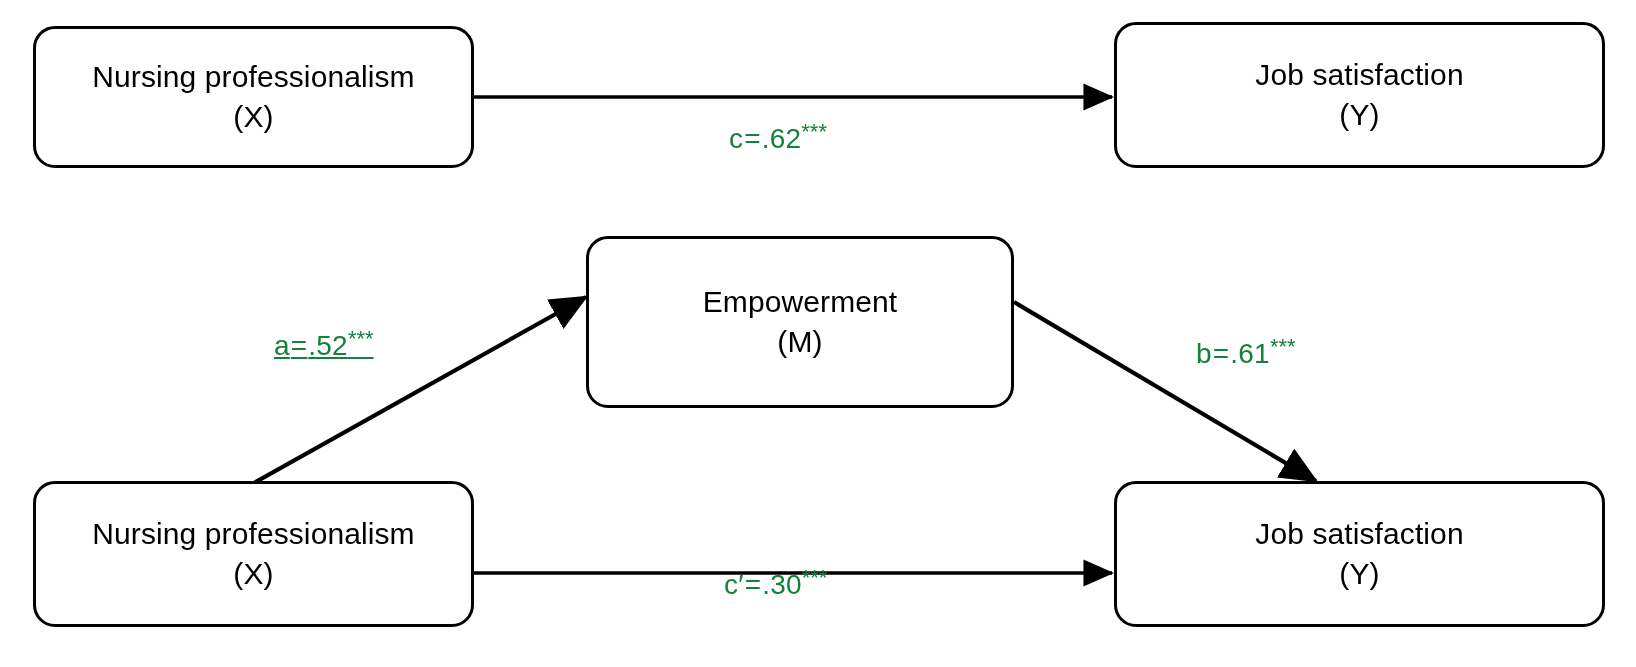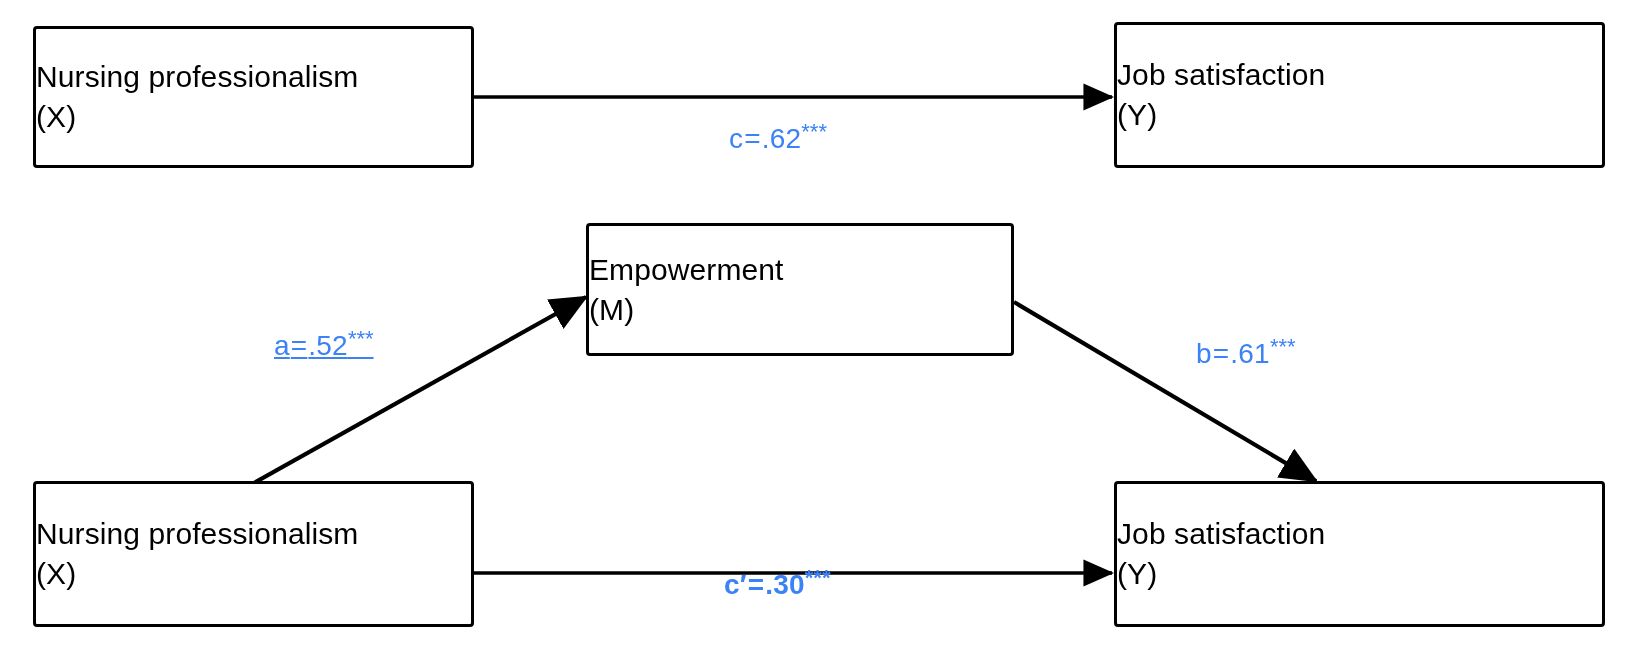--- a/index.html
+++ b/index.html
@@ -22,40 +22,40 @@
     position: absolute;
     top: 0;
     left: 0;
     width: 1636px;
     height: 667px;
   }
   .node-box {
     position: absolute;
     box-sizing: border-box;
     border: 3px solid #000000;
-    border-radius: 4px;
+    border-radius: 22px;
     background: #ffffff;
     display: flex;
     flex-direction: column;
-    align-items: flex-start;
+    align-items: center;
     justify-content: center;
     z-index: 3;
   }
   .node-line {
     font-size: 30px;
     line-height: 1.32;
     color: #000000;
     text-align: center;
     white-space: nowrap;
     letter-spacing: 0.1px;
   }
   .path-label {
     position: absolute;
     font-size: 28px;
-    color: #3b82f6;
+    color: #15803d;
     white-space: nowrap;
     z-index: 4;
     letter-spacing: 0.2px;
   }
   .path-label .stars {
     font-size: 22px;
     vertical-align: 9px;
     letter-spacing: 0px;
   }
   .path-label .eq {
@@ -90,21 +90,21 @@
 
   <div class="node-box" style="left:1114px; top:22px; width:491px; height:146px;">
     <div class="node-line">Job satisfaction</div>
     <div class="node-line">(Y)</div>
   </div>
 
   <div class="path-label" style="left:729px; top:119px;">
     <span>c</span><span class="eq">=</span><span>.62</span><span class="stars">***</span>
   </div>
 
-  <div class="node-box" style="left:586px; top:223px; width:428px; height:133px;">
+  <div class="node-box" style="left:586px; top:236px; width:428px; height:172px;">
     <div class="node-line">Empowerment</div>
     <div class="node-line">(M)</div>
   </div>
 
   <div class="node-box" style="left:33px; top:481px; width:441px; height:146px;">
     <div class="node-line">Nursing professionalism</div>
     <div class="node-line">(X)</div>
   </div>
 
   <div class="node-box" style="left:1114px; top:481px; width:491px; height:146px;">
@@ -113,17 +113,17 @@
   </div>
 
   <div class="path-label" style="left:274px; top:326px;text-decoration:underline;">
     <span>a</span><span class="eq">=</span><span>.52</span><span class="stars">***</span>
   </div>
 
   <div class="path-label" style="left:1196px; top:334px;">
     <span>b</span><span class="eq">=</span><span>.61</span><span class="stars">***</span>
   </div>
 
-  <div class="path-label" style="left:724px; top:565px;font-weight:bold;">
+  <div class="path-label" style="left:724px; top:565px;">
     <span>c′</span><span class="eq">=</span><span>.30</span><span class="stars">***</span>
   </div>
 
 </div>
 
 </body></html>

